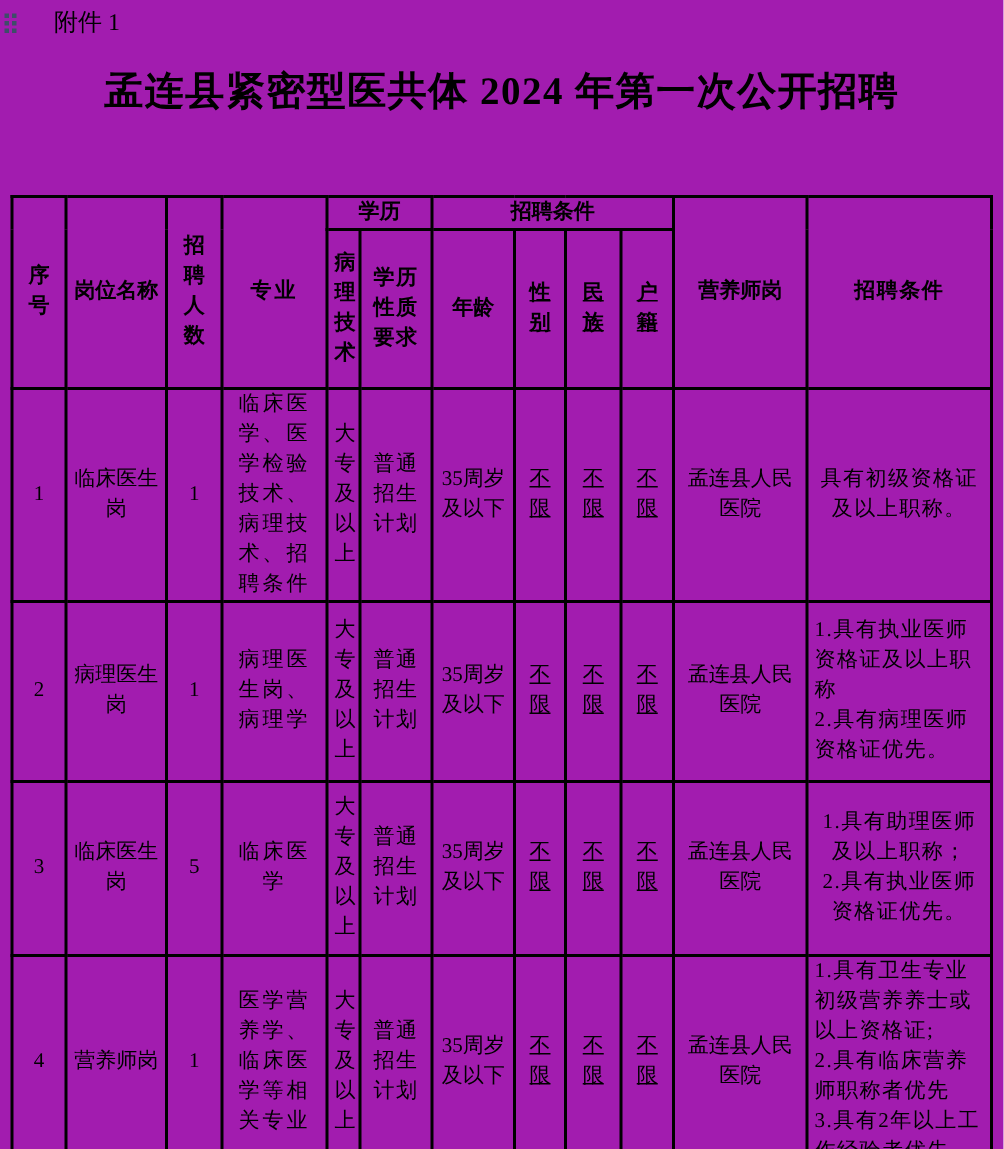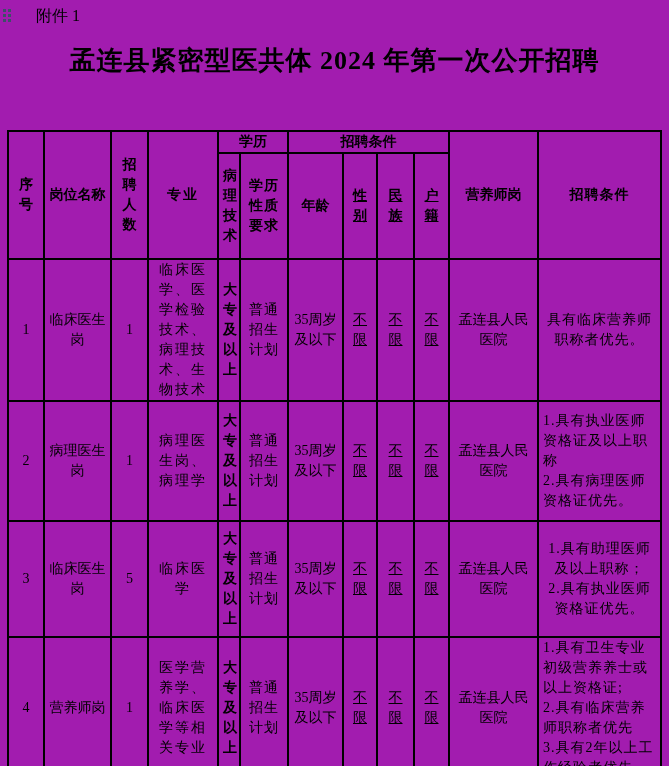--- a/index.html
+++ b/index.html
@@ -40,21 +40,21 @@
   tr.sub-row{height:106px;}
   tbody tr:nth-child(1){height:126px;}
   tbody tr:nth-child(2){height:120px;}
   tbody tr:nth-child(3){height:116px;}
   tbody tr:nth-child(4){height:138px;}
 
   .c-seq{padding:0 8px;}
   .c-pos{padding:0 10px;}
   .c-cnt{padding:0 10px;margin-top:33px;}
   .c-maj{padding:0 3px;letter-spacing:2px;margin-top:26px;}
-  .c-lvl{padding:0 1px;font-weight:bold;}
+  .c-lvl{padding:0 1px;}
   .c-nat{padding:0 6px;letter-spacing:1px;}
   .c-age{padding:0 10px;margin-left:38px;}
   .c-sex,.c-eth,.c-reg{padding:0 9px;text-decoration:underline;}
   .c-hos{padding:0 5px;line-height:26px;}
   .c-cond{padding:0 3px;letter-spacing:1px;white-space:pre-line;line-height:19px;}
   td.c-cond.ta-l{text-align:left;}
   td.c-cond.ta-c{text-align:center;}
 </style>
 </head>
 <body>
@@ -99,29 +99,29 @@
         <th class="c-sex">性别</th>
         <th class="c-eth">民族</th>
         <th class="c-reg">户籍</th>
       </tr>
     </thead>
     <tbody>
       <tr>
         <td class="c-seq">1</td>
         <td class="c-pos">临床医生岗</td>
         <td class="c-cnt">1</td>
-        <td class="c-maj">临床医学、医学检验技术、病理技术、生物技术</td>
+        <td class="c-maj">临床医学、医学检验技术、病理技术、招聘条件</td>
         <td class="c-lvl">大专及以上</td>
         <td class="c-nat">普通招生计划</td>
         <td class="c-age">35周岁及以下</td>
         <td class="c-sex">不限</td>
         <td class="c-eth">不限</td>
         <td class="c-reg">不限</td>
         <td class="c-hos">孟连县人民医院</td>
-        <td class="c-cond ta-c">具有临床营养师职称者优先。</td>
+        <td class="c-cond ta-c">具有初级资格证及以上职称。</td>
       </tr>
       <tr>
         <td class="c-seq">2</td>
         <td class="c-pos">病理医生岗</td>
         <td class="c-cnt">1</td>
         <td class="c-maj">病理医生岗、病理学</td>
         <td class="c-lvl">大专及以上</td>
         <td class="c-nat">普通招生计划</td>
         <td class="c-age">35周岁及以下</td>
         <td class="c-sex">不限</td>

